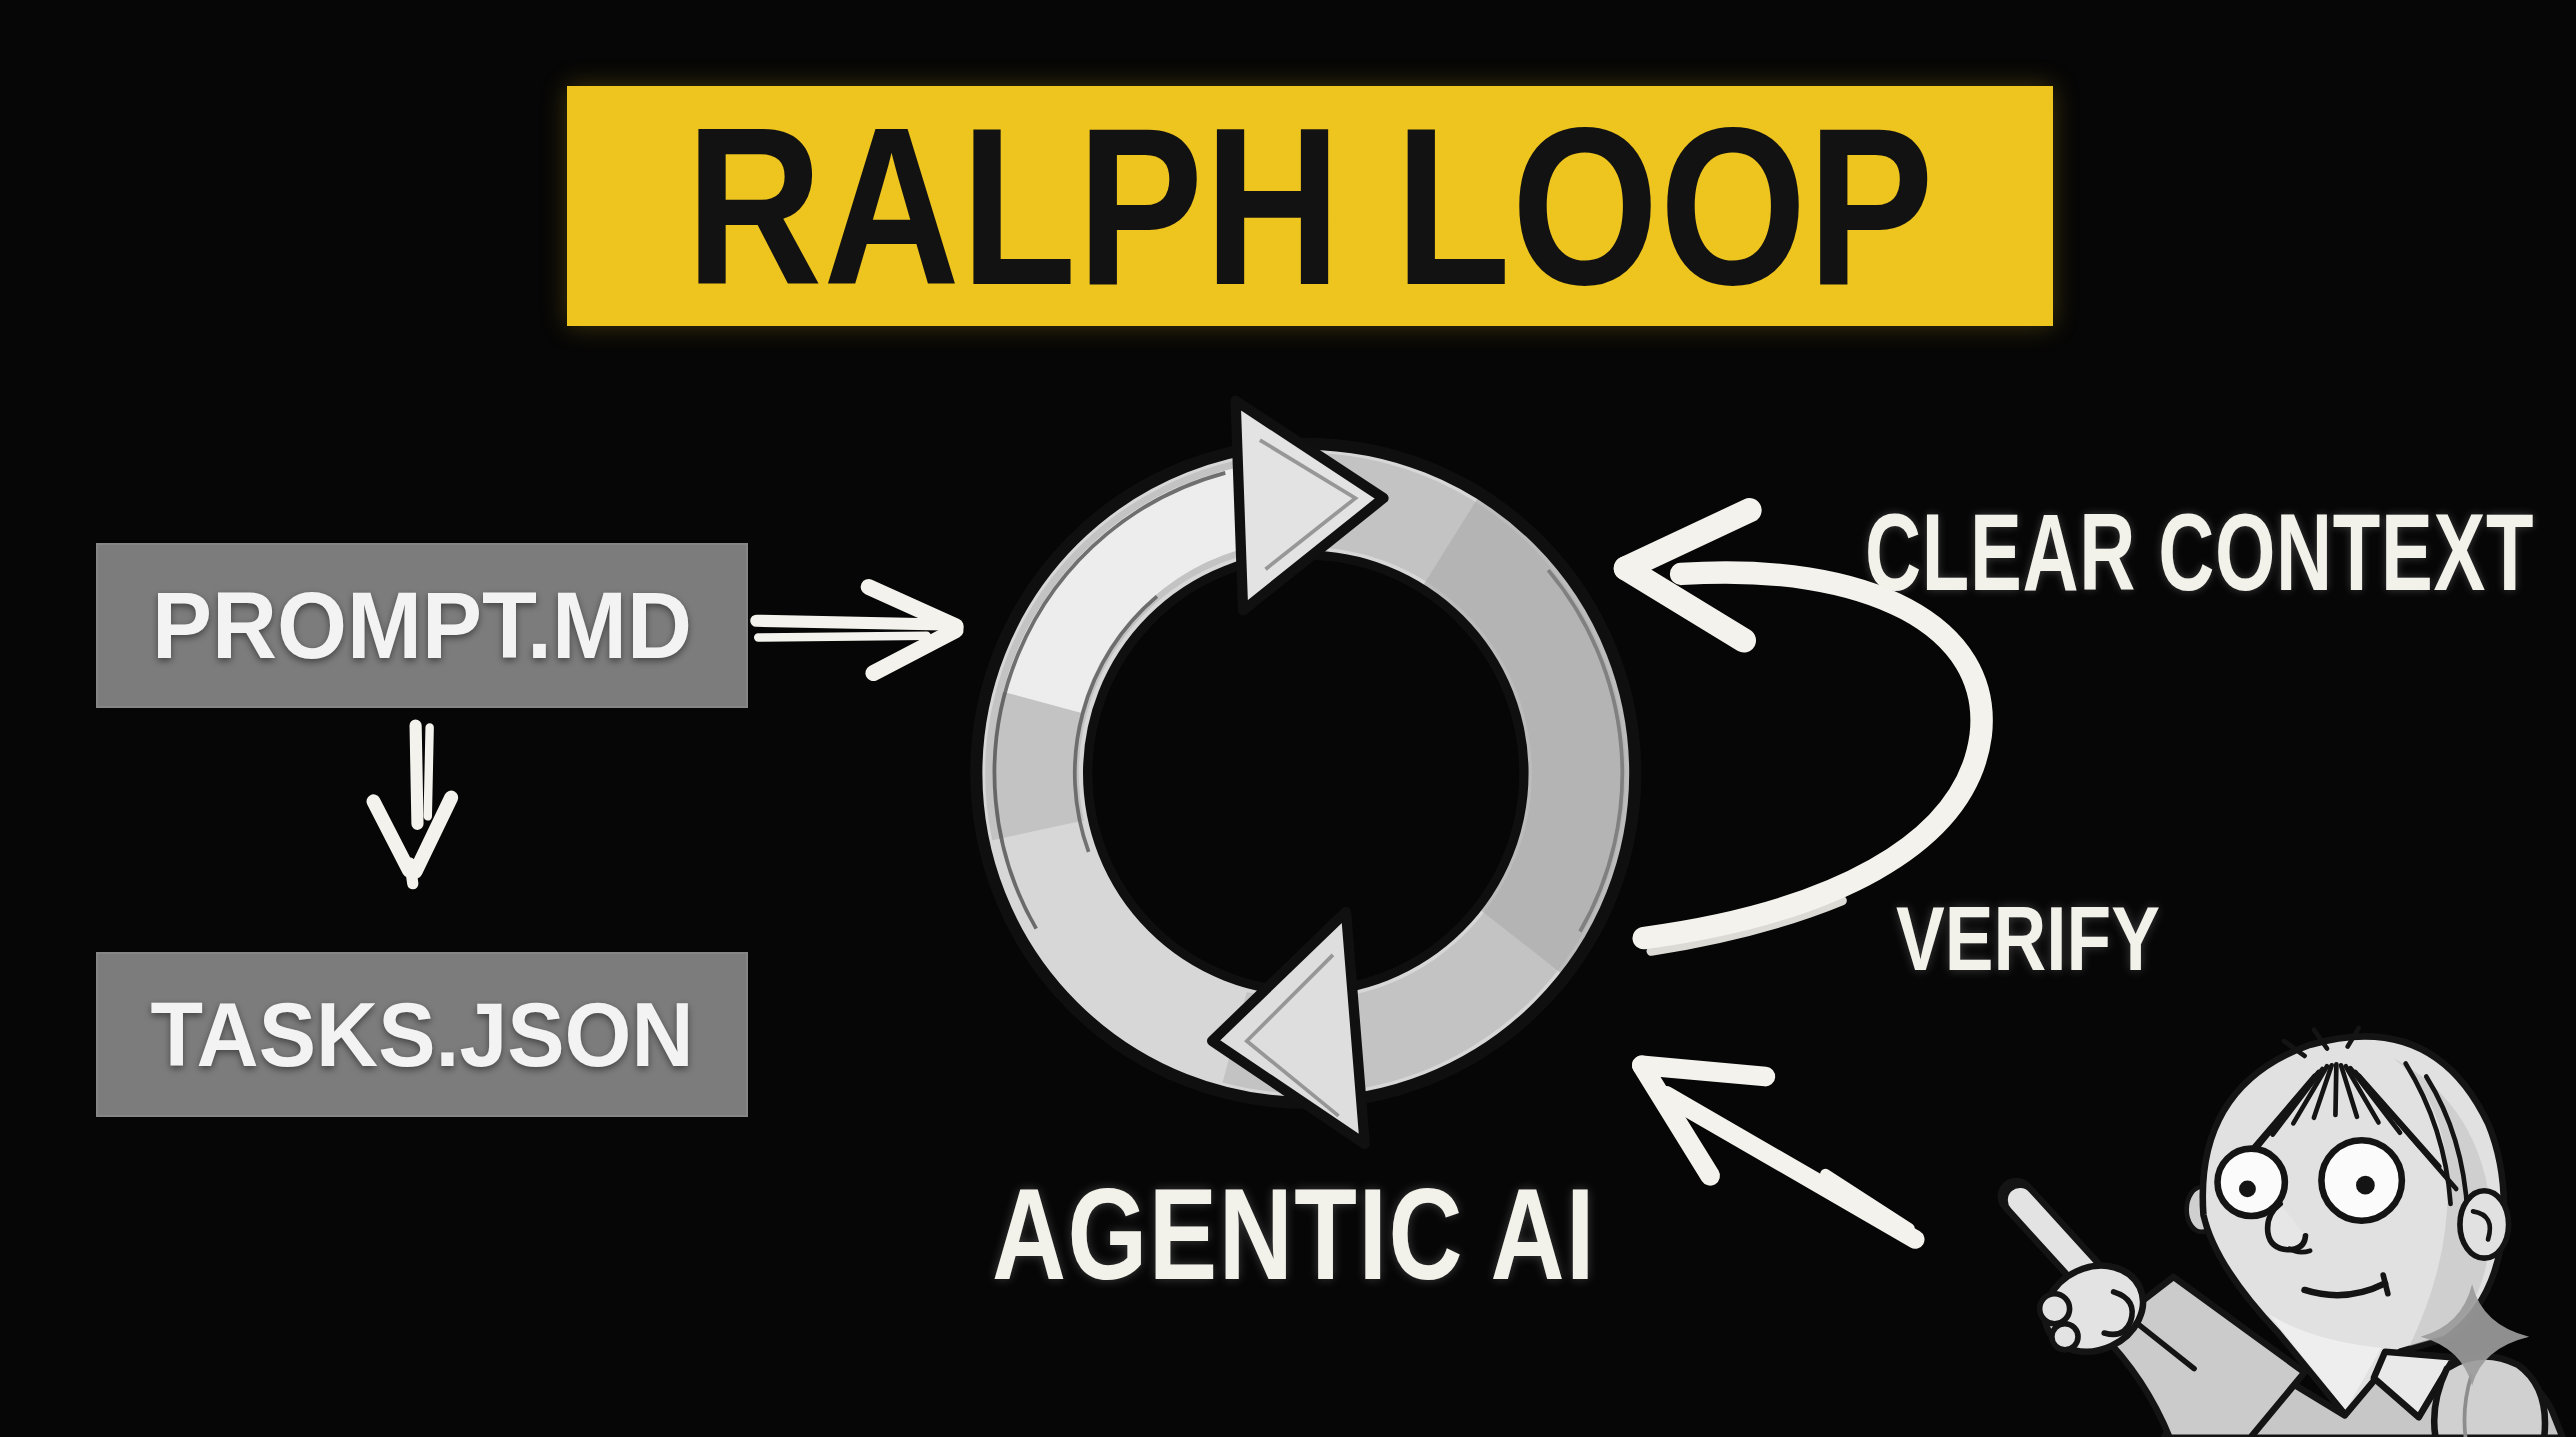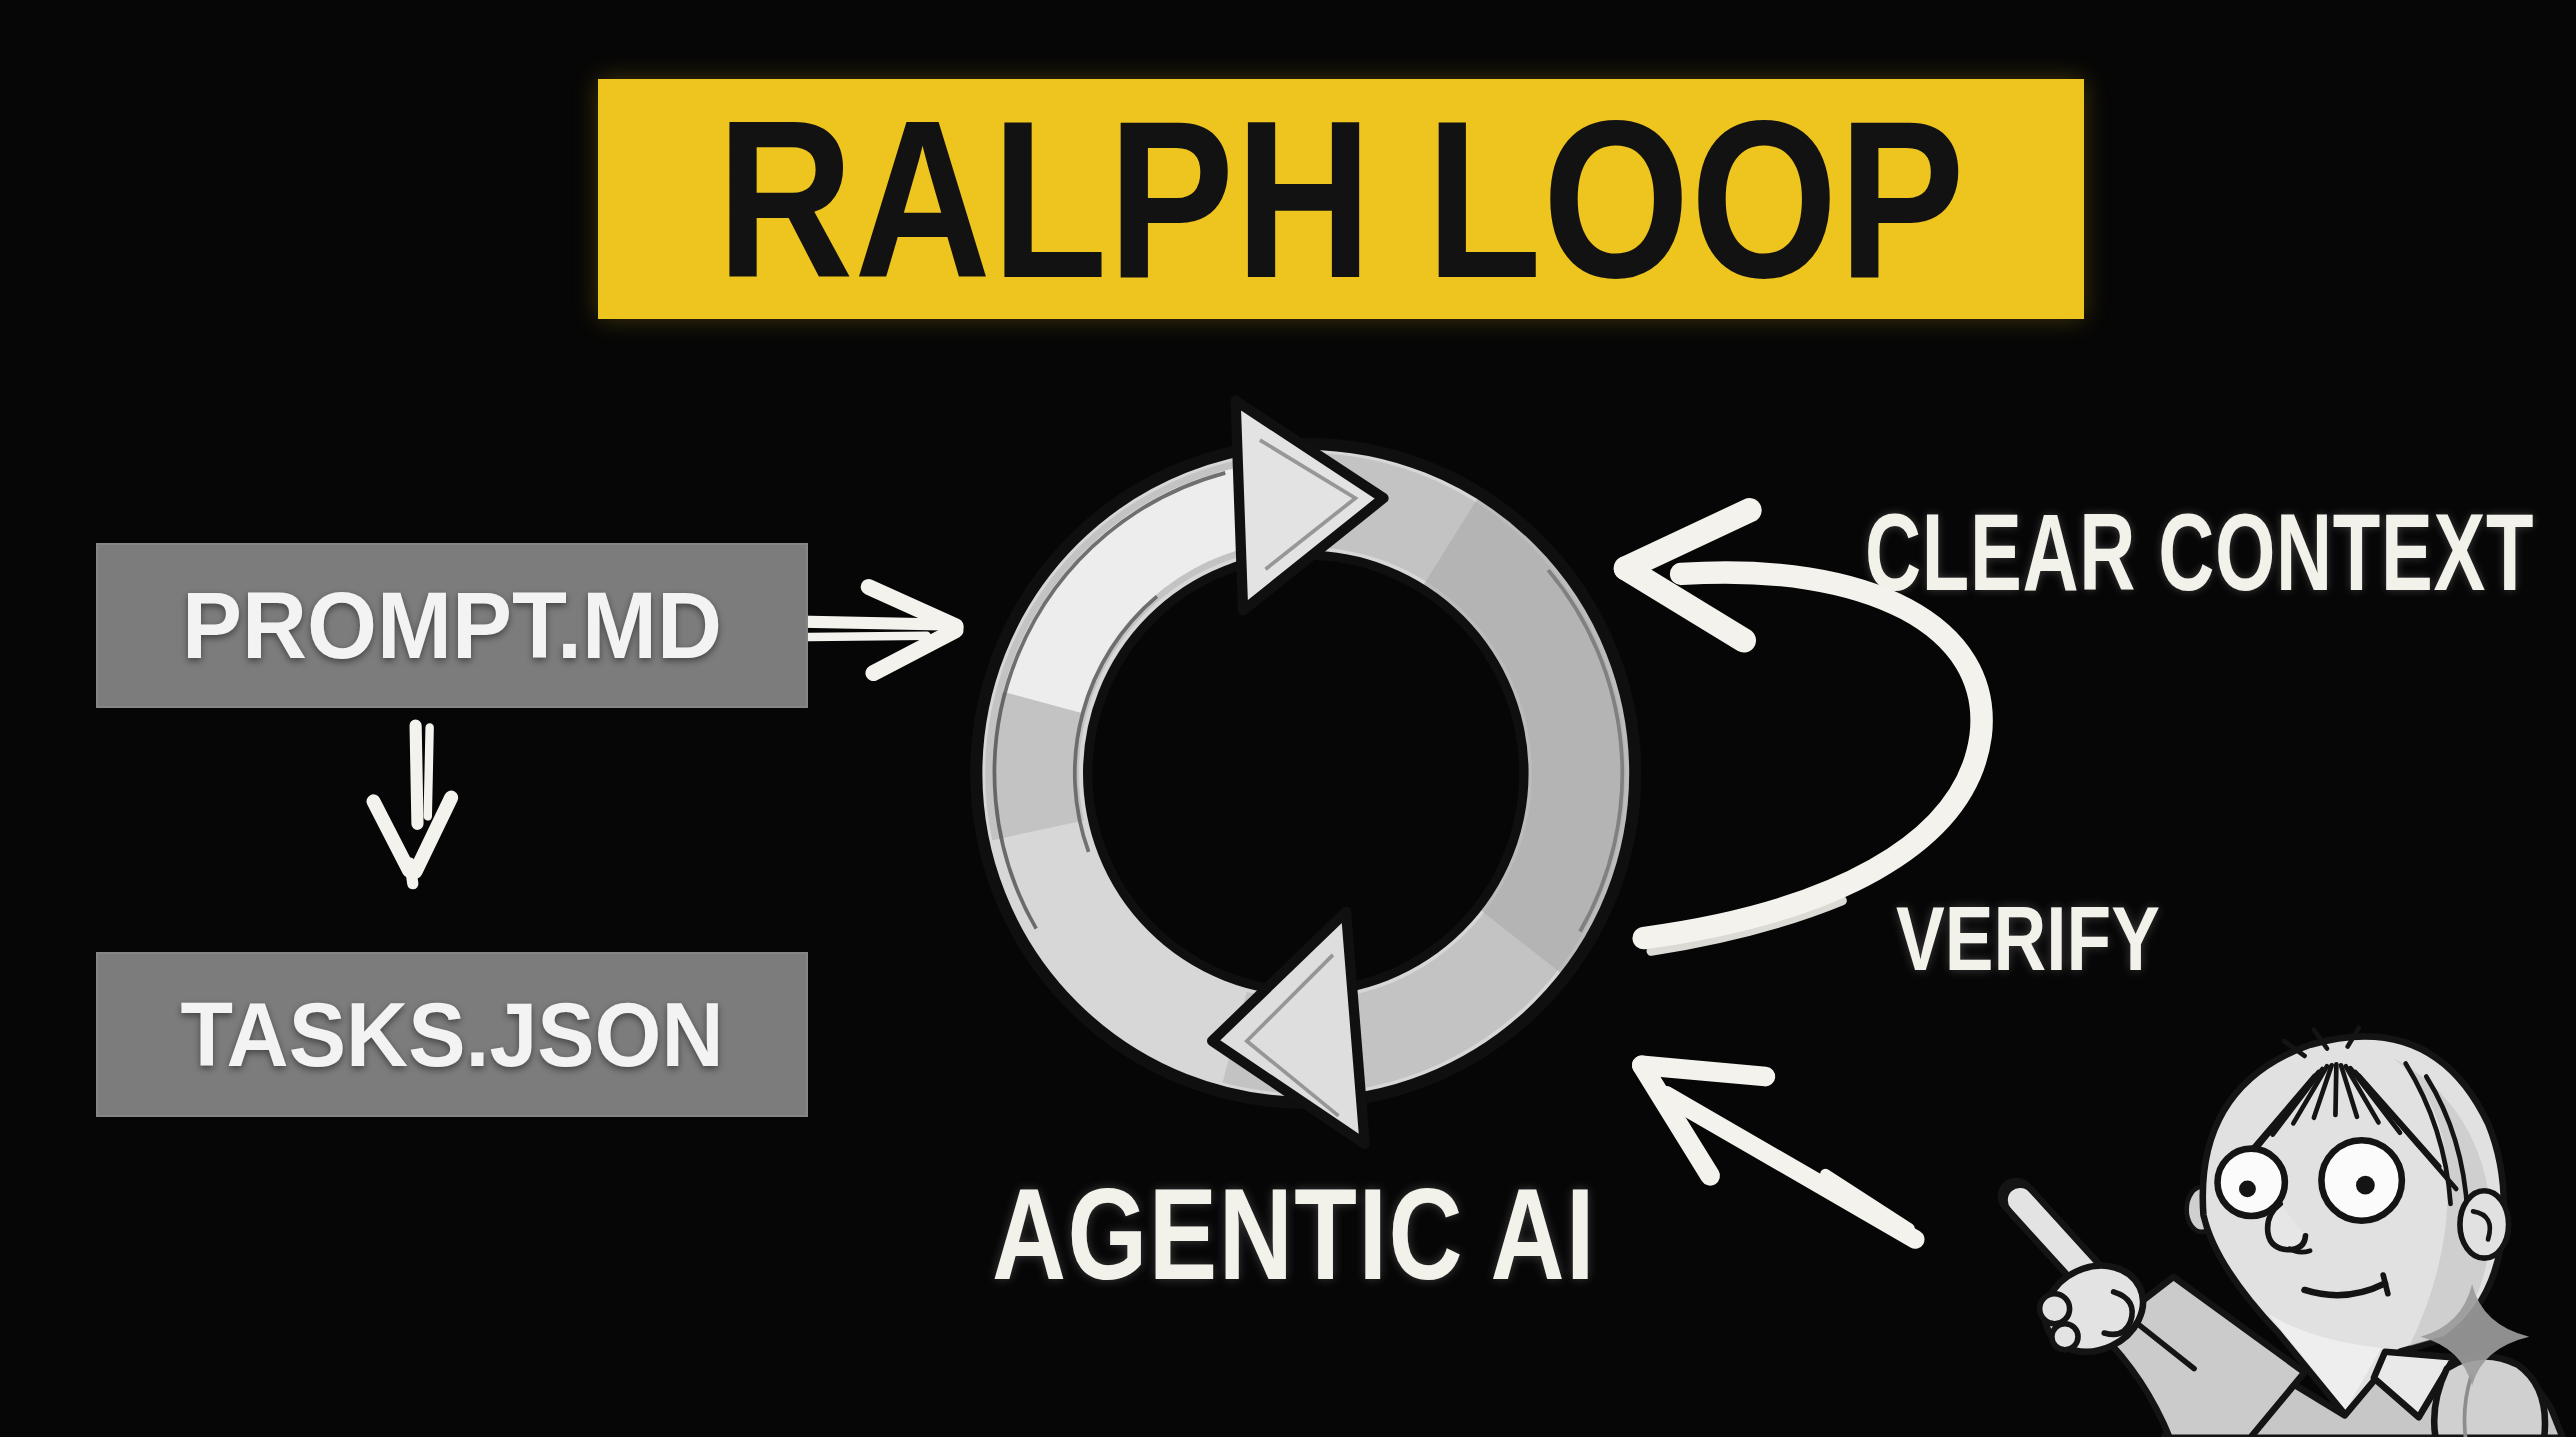--- a/index.html
+++ b/index.html
@@ -2,30 +2,30 @@
 <html style="font-size:15px"><head>
 <meta charset="utf-8">
 <style>
   html,body{margin:0;padding:0;background:#060606;}
   #stage{
     position:relative;width:2576px;height:1438px;overflow:hidden;
     background:#060606;font-family:"Liberation Sans",sans-serif;
   }
   #art{position:absolute;left:0;top:0;width:2576px;height:1438px;z-index:1;}
   .banner{
-    position:absolute;left:567px;top:79px;width:1486px;height:240px;
+    position:absolute;left:567px;top:86px;width:1486px;height:240px;
     background:#eec41f;display:flex;align-items:center;justify-content:center;
-    z-index:2;box-shadow:0 0 24px rgba(238,196,31,.25);margin-left:31px;
+    z-index:2;box-shadow:0 0 24px rgba(238,196,31,.25);
   }
   .banner .title{
     font-size:193px;font-weight:700;color:#121212;letter-spacing:0.9px;
     transform:scale(.98,1.16);white-space:nowrap;display:inline-block;
   }
   .filebox{
-    position:absolute;left:96px;width:712px;height:165px;background:#7c7c7c;
+    position:absolute;left:96px;width:652px;height:165px;background:#7c7c7c;
     display:flex;align-items:center;justify-content:center;z-index:2;
     box-shadow:inset 0 0 0 1.9px rgba(255,255,255,.08);
   }
   .filebox.prompt{top:543px;}
   .filebox.tasks{top:952px;}
   .filebox .ftext{
     font-weight:700;color:#f3f3f3;white-space:nowrap;
     text-shadow:0 2.8px 7.5px rgba(0,0,0,.45);display:inline-block;transform:scaleY(1.06);
   }
   .filebox.prompt .ftext{font-size:90px;}

